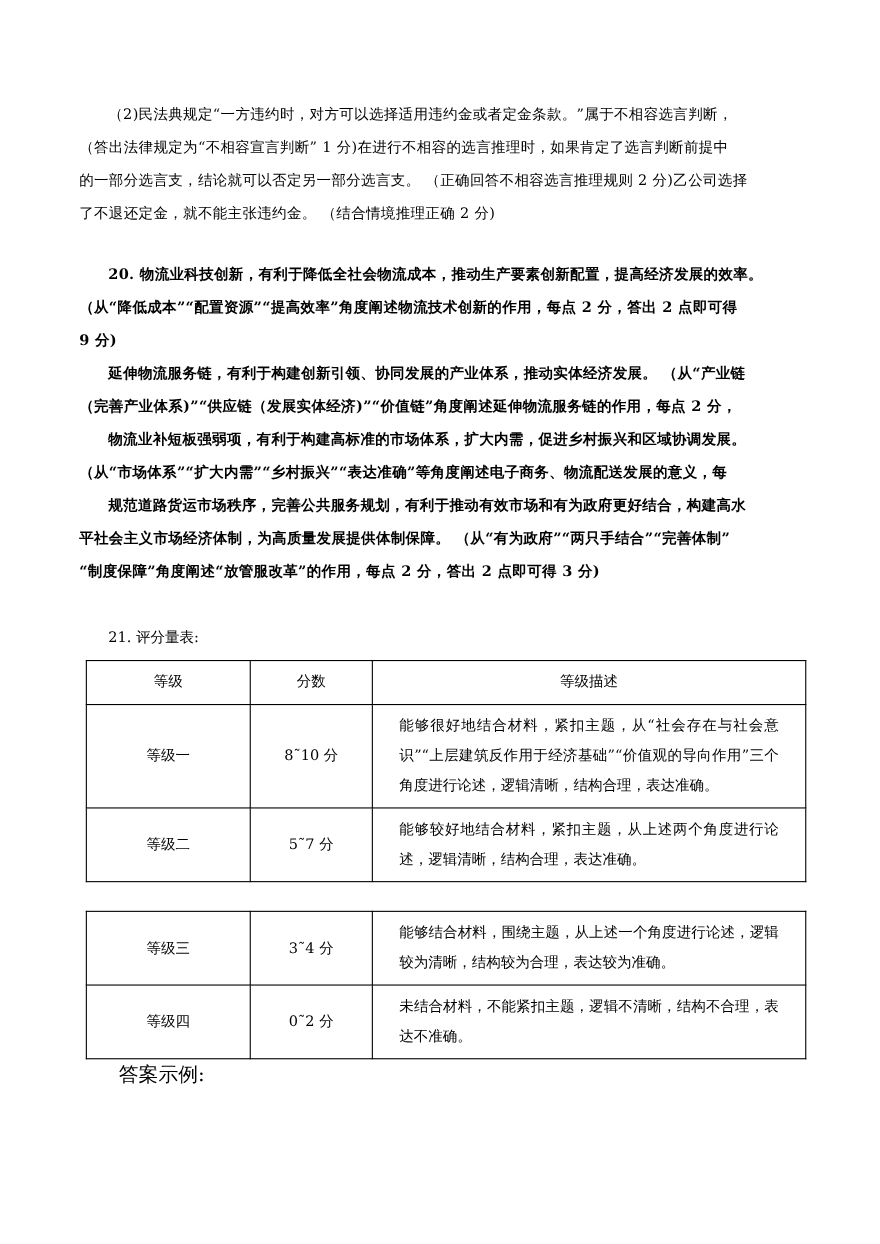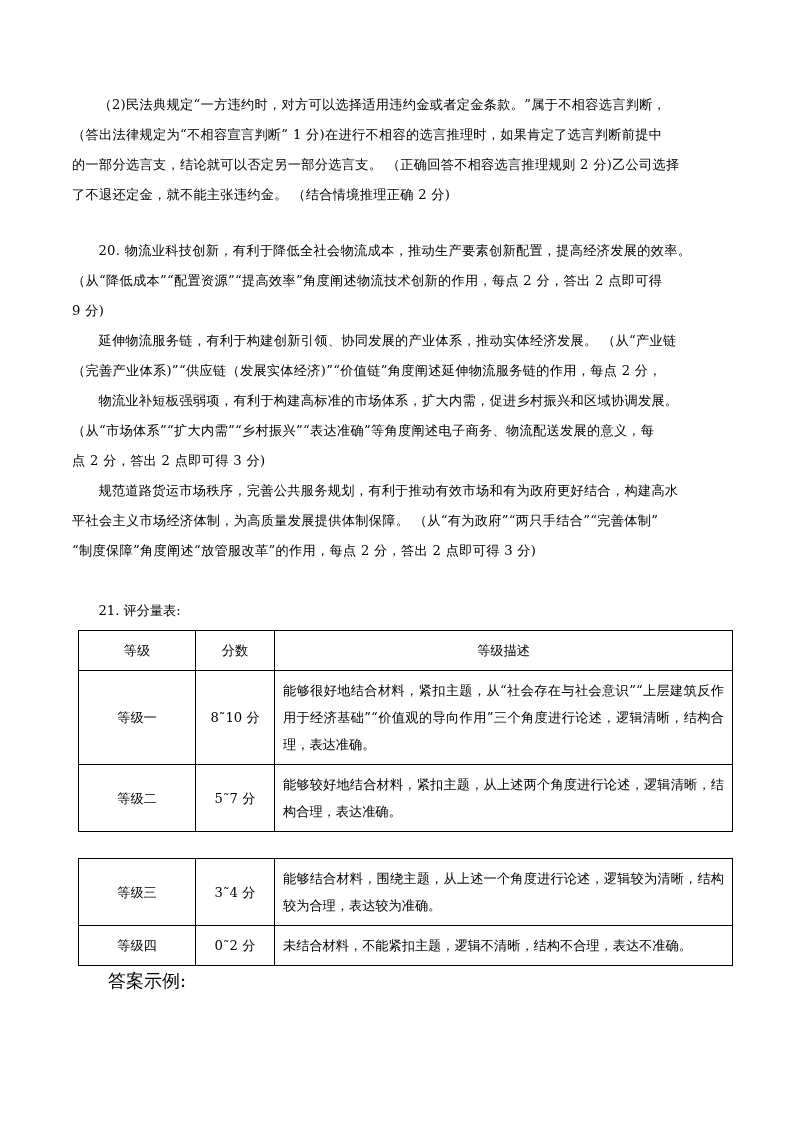--- a/index.html
+++ b/index.html
@@ -26,41 +26,42 @@
     line-height: 30px;
     text-align: justify;
     letter-spacing: 0.3px;
     margin: 0;
   }
   .indent2 {
     text-indent: 2em;
   }
   .block-gap-lg {
     margin-top: 26px;
+    font-weight: bold;
   }
   .block-gap-md {
     margin-top: 12px;
   }
   .tbl-title {
     font-size: 13.2px;
     line-height: 30px;
     text-indent: 2em;
     margin: 0;
   }
   table.grade {
     border-collapse: collapse;
     width: 655px;
     margin: 4px 0 0 6px;
     table-layout: fixed;
   }
   table.grade td {
     border: 1px solid #000000;
     font-size: 13.2px;
     line-height: 27px;
-    padding: 6px 8px;
+    padding: 6px 24px;
     vertical-align: middle;
     margin-left: 34px;
   }
   td.c-level {
     width: 100px;
     text-align: center;
   }
   td.c-score {
     width: 62px;
     text-align: center;
@@ -97,21 +98,20 @@
   </div>
 
   <div class="block-gap-lg">
     <p class="para indent2">20. 物流业科技创新，有利于降低全社会物流成本，推动生产要素创新配置，提高经济发展的效率。</p>
     <p class="para">（从“降低成本”“配置资源”“提高效率”角度阐述物流技术创新的作用，每点 2 分，答出 2 点即可得</p>
     <p class="para">9 分)</p>
     <p class="para indent2">延伸物流服务链，有利于构建创新引领、协同发展的产业体系，推动实体经济发展。 （从“产业链</p>
     <p class="para">（完善产业体系)”“供应链（发展实体经济)”“价值链”角度阐述延伸物流服务链的作用，每点 2 分，</p>
     <p class="para indent2">物流业补短板强弱项，有利于构建高标准的市场体系，扩大内需，促进乡村振兴和区域协调发展。</p>
     <p class="para">（从“市场体系”“扩大内需”“乡村振兴”“表达准确”等角度阐述电子商务、物流配送发展的意义，每</p>
-    <p class="para">点 2 分，答出 2 点即可得 3 分)</p>
     <p class="para indent2">规范道路货运市场秩序，完善公共服务规划，有利于推动有效市场和有为政府更好结合，构建高水</p>
     <p class="para">平社会主义市场经济体制，为高质量发展提供体制保障。 （从“有为政府”“两只手结合”“完善体制”</p>
     <p class="para">“制度保障”角度阐述“放管服改革”的作用，每点 2 分，答出 2 点即可得 3 分)</p>
   </div>
 
   <div class="sec-space-top">
     <p class="tbl-title">21. 评分量表:</p>
 
     <table class="grade">
       <tbody>

